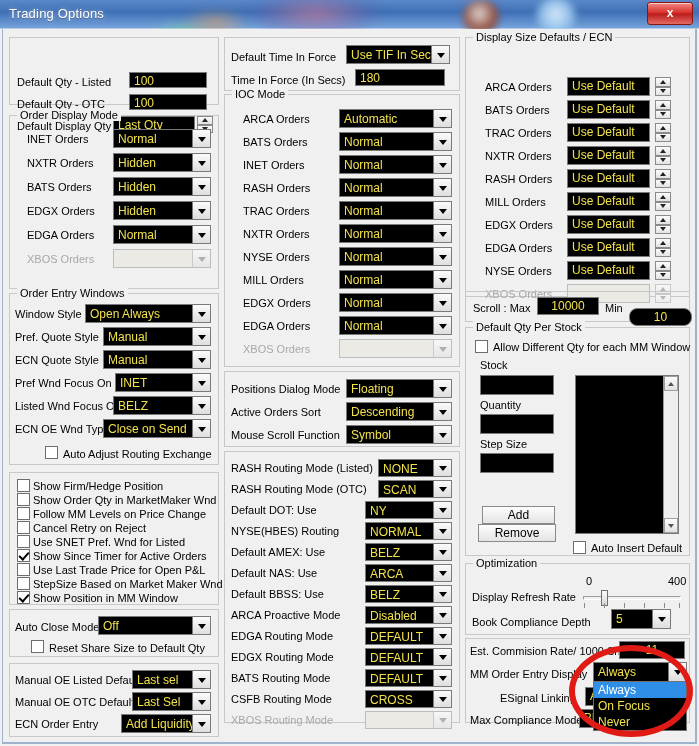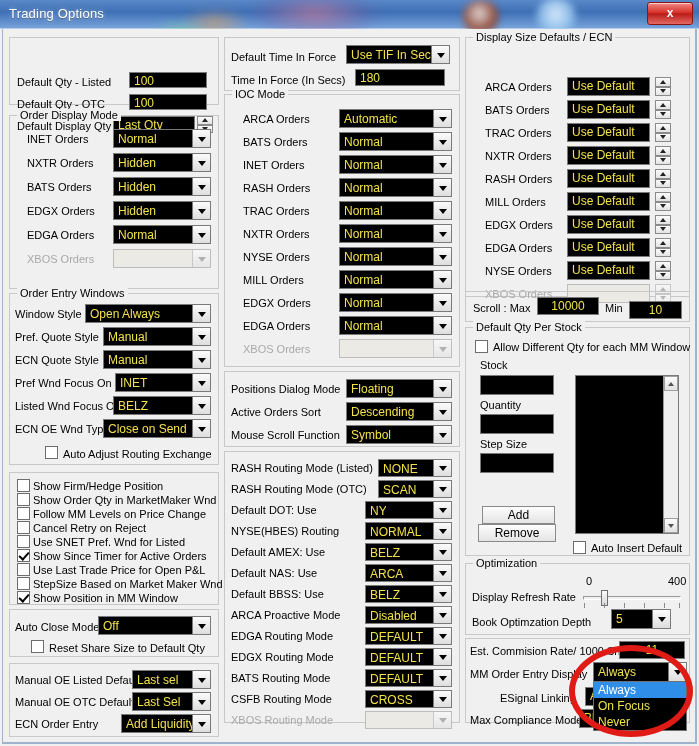--- a/index.html
+++ b/index.html
@@ -497,21 +497,21 @@
         <div class="spin dis" style="left: 652px; top: 255px; height: 19px;">
           <div class="up"></div>
           <div class="dn"></div>
         </div>
       </div>
 
     <div class="grp" style="left:462px;top:262px;width:225px;height:31px;"></div>
     <div class="lbl" style="left:470px;top:273px;">Scroll : Max</div>
     <div class="fld ctr" style="left:534px;top:268px;width:62px;height:18px;">10000</div>
     <div class="lbl" style="left:602px;top:273px;">Min</div>
-    <div class="fld ctr" style="left:626px;top:272px;width:53px;height:18px;">10</div>
+    <div class="fld ctr" style="left:626px;top:279px;width:63px;height:18px;border-radius:8px;">10</div>
 
     <div class="grp" style="left:462px;top:298px;width:225px;height:229px;">
       <span class="lg">Default Qty Per Stock</span>
     </div>
     <div class="cb" style="left:472px;top:311px;"></div>
     <div class="lbl" style="left:490px;top:312px;">Allow Different Qty for each MM Window</div>
 
     <div class="lbl" style="left:477px;top:330px;">Stock</div>
     <div class="fld" style="left:477px;top:346px;width:74px;height:20px;"></div>
     <div class="lbl" style="left:477px;top:370px;">Quantity</div>
@@ -539,21 +539,21 @@
     <div class="slider" style="left:580px;top:558px;width:98px;height:22px;">
       <div class="trk"></div>
       <div class="thb" style="left:18px;"></div>
       <div class="tick" style="left:1px;"></div>
       <div class="tick" style="left:21px;"></div>
       <div class="tick" style="left:41px;"></div>
       <div class="tick" style="left:61px;"></div>
       <div class="tick" style="left:81px;"></div>
       <div class="tick" style="left:96px;"></div>
     </div>
-    <div class="lbl" style="left:469px;top:587px;">Book Optimzation Depth</div>
+    <div class="lbl" style="left:469px;top:587px;">Book Compliance Depth</div>
     <div class="combo" style="left:608px;top:580px;width:60px;height:20px;">
       <div class="val">5</div>
       <div class="arw"></div>
     </div>
 
     <div class="grp" style="left:462px;top:609px;width:225px;height:85px;"></div>
     <div class="lbl" style="left:467px;top:616px;">Est. Commision Rate/ 1000 Shares</div>
     <div class="fld ctr" style="left:616px;top:612px;width:66px;height:18px;">11</div>
 
     <div class="lbl" style="left:467px;top:639px;">MM Order Entry Display</div>

